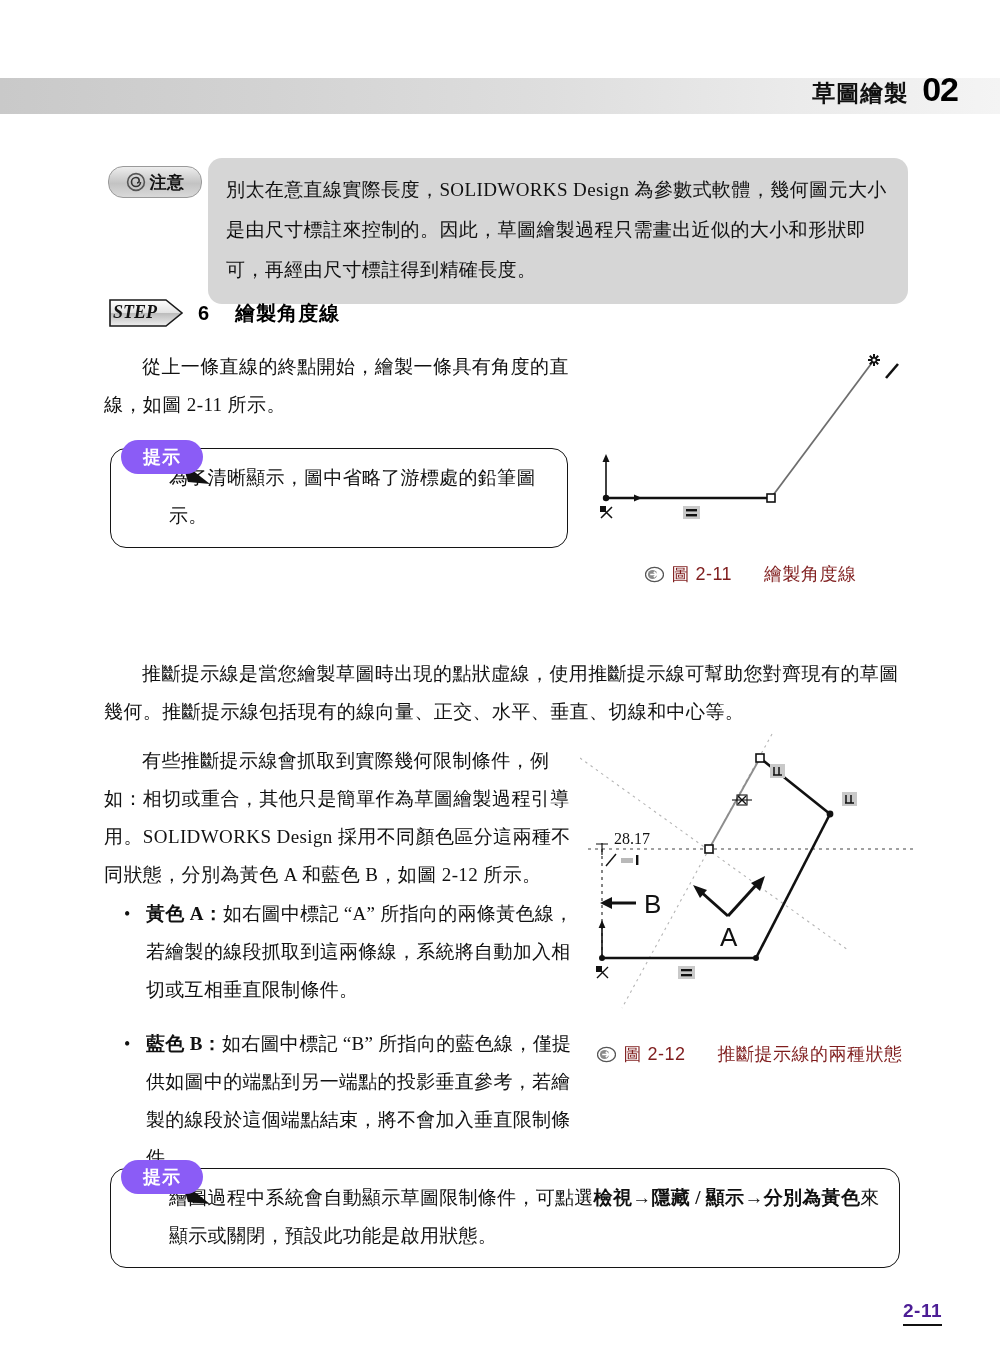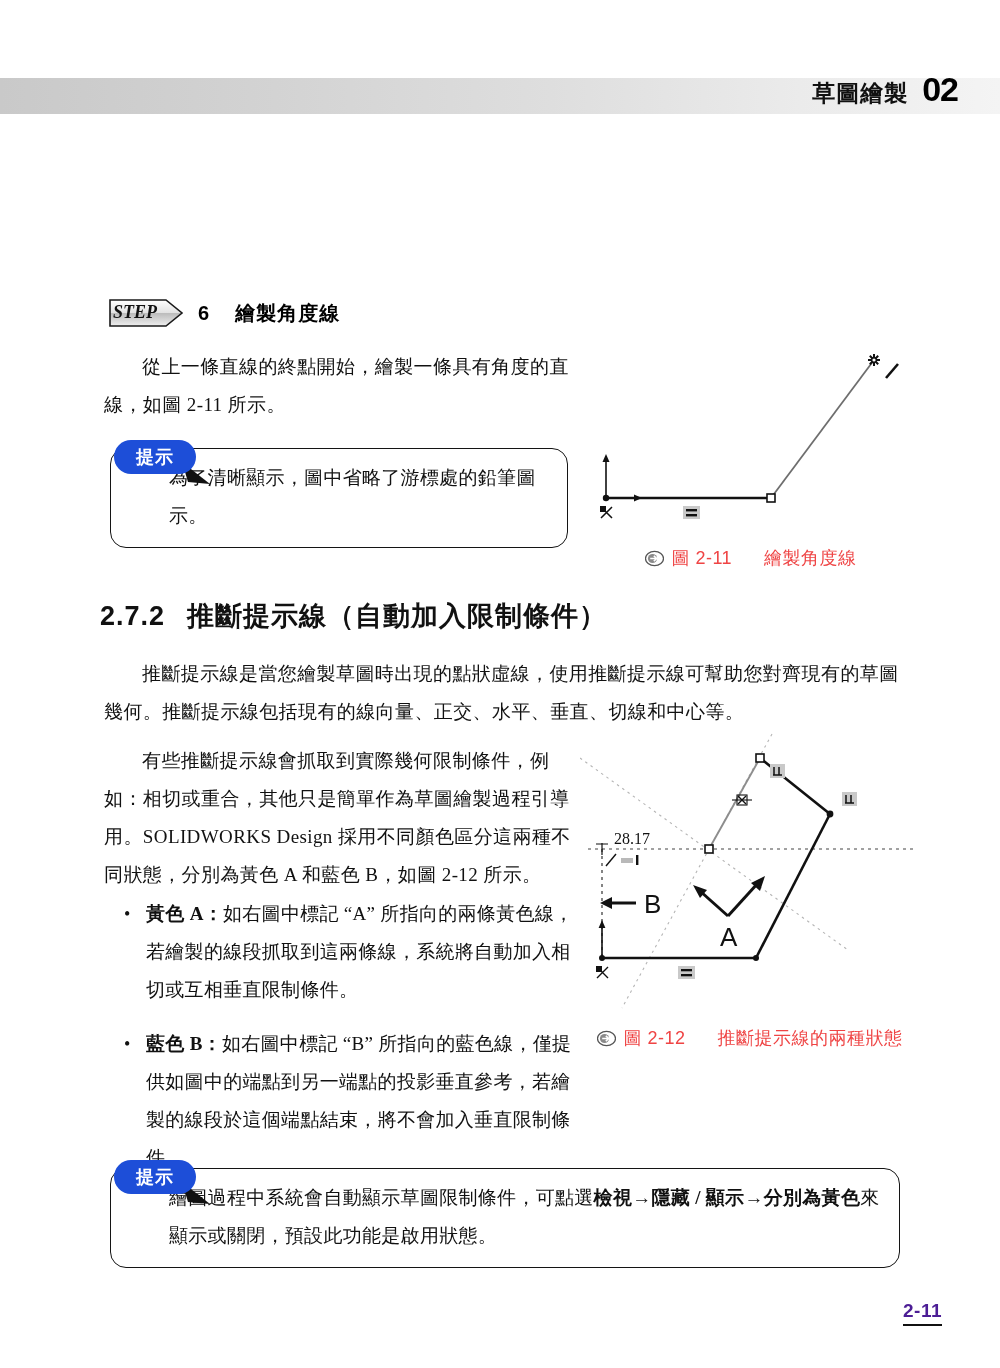--- a/index.html
+++ b/index.html
@@ -90,23 +90,23 @@
   .tip{
     position:absolute;
   }
   .tip-box{
     border:1.6px solid #141414;border-radius:16px;
     background:#fff;
     padding:10px 16px 12px 58px;
     font-size:19px;line-height:38px;letter-spacing:0.3px;color:#111;
   }
   .tip-oval{
-    position:absolute;left:4px;top:-8px;
+    position:absolute;left:11px;top:-8px;
     width:82px;height:34px;border-radius:17px;
-    background:#1d4ed8;
+    background:#8b5cf6;
     display:flex;align-items:center;justify-content:center;
     z-index:3;
   }
   .tip-oval span{
     font-family:"Liberation Sans","DejaVu Sans",sans-serif;
     font-size:18px;font-weight:700;color:#fff;letter-spacing:1px;
   }
   .tip-tail{
     position:absolute;left:72px;top:12px;width:30px;height:26px;z-index:2;
   }
@@ -135,21 +135,21 @@
   .bullet .dot{
     flex:0 0 auto;width:22px;text-align:left;font-size:18px;line-height:38px;color:#111;
   }
   .bullet .btxt{flex:1 1 auto;}
   .bullet b{font-weight:700;}
 
   
   .fig{position:absolute;}
   .fig-cap{
     display:flex;align-items:center;justify-content:center;gap:7px;
-    font-size:18px;color:#ef4444;letter-spacing:0.5px;margin-top:4px;
+    font-size:18px;color:#7f1d1d;letter-spacing:0.5px;margin-top:20px;
     font-family:"Liberation Sans","DejaVu Sans",sans-serif;
   }
   .fig-cap .cap-bullet{width:19px;height:19px;flex:0 0 auto;}
   .fig-cap .cap-sep{display:inline-block;width:18px;}
   .fig1{left:586px;top:338px;width:330px;}
   .fig2{left:580px;top:728px;width:340px;}
 
   
   .pagenum{
     position:absolute;right:58px;bottom:42px;
@@ -162,20 +162,32 @@
 <body>
 
 <div class="page">
 
   <div class="header-bar"></div>
   <div class="header-title">
     <span class="chap-name">草圖繪製</span>
     <span class="chap-num">02</span>
   </div>
 
+  <div class="note-row">
+    <div class="note-pill">
+      <svg class="spiral" viewBox="0 0 20 20">
+        <g fill="none" stroke="#333" stroke-width="1.6">
+          <circle cx="10" cy="10" r="8.4" stroke="#555"></circle>
+          <path d="M14.5 10a4.5 4.5 0 1 1-4.5-4.5 3.2 3.2 0 0 1 3.2 3.2A2.2 2.2 0 0 1 11 10.9"></path>
+        </g>
+      </svg>
+      <span class="pill-label">注意</span>
+    </div>
+    <div class="note-body">別太在意直線實際長度，SOLIDWORKS Design 為參數式軟體，幾何圖元大小是由尺寸標註來控制的。因此，草圖繪製過程只需畫出近似的大小和形狀即可，再經由尺寸標註得到精確長度。</div>
+  </div>
 
   <div class="step-row">
     <div class="step-tag">
       <svg width="78" height="30" viewBox="0 0 78 30">
         <defs>
           <linearGradient id="stepg" x1="0" y1="0" x2="0" y2="1">
             <stop offset="0%" stop-color="#ffffff"></stop>
             <stop offset="48%" stop-color="#e3e3e3"></stop>
             <stop offset="52%" stop-color="#bcbcbc"></stop>
             <stop offset="100%" stop-color="#efefef"></stop>
@@ -242,24 +254,20 @@
         <ellipse cx="9.5" cy="9.5" rx="9" ry="7.2" fill="none" stroke="#555" stroke-width="1.3"></ellipse>
         <circle cx="7.5" cy="9.5" r="4.6" fill="#8a8a8a"></circle>
         <path d="M5.2 9.5 h6 M8.8 6.9 l3 2.6 l-3 2.6" fill="none" stroke="#fff" stroke-width="1.5"></path>
       </svg>
       <span>圖 2-11</span>
       <span class="cap-sep"></span>
       <span>繪製角度線</span>
     </div>
   </div>
 
-  <div class="h-sec">
-    <span>2.7.2</span>
-    <span>推斷提示線（自動加入限制條件）</span>
-  </div>
 
   <div class="para p-272-a">推斷提示線是當您繪製草圖時出現的點狀虛線，使用推斷提示線可幫助您對齊現有的草圖幾何。推斷提示線包括現有的線向量、正交、水平、垂直、切線和中心等。</div>
   <div class="para p-272-b">有些推斷提示線會抓取到實際幾何限制條件，例如：相切或重合，其他只是簡單作為草圖繪製過程引導用。SOLIDWORKS Design 採用不同顏色區分這兩種不同狀態，分別為黃色 A 和藍色 B，如圖 2-12 所示。</div>
 
   <div class="bullets">
     <div class="bullet">
       <span class="dot">•</span>
       <span class="btxt"><b>黃色 A：</b><span>如右圖中標記 “A” 所指向的兩條黃色線，若繪製的線段抓取到這兩條線，系統將自動加入相切或互相垂直限制條件。</span></span>
     </div>
     <div class="bullet">

